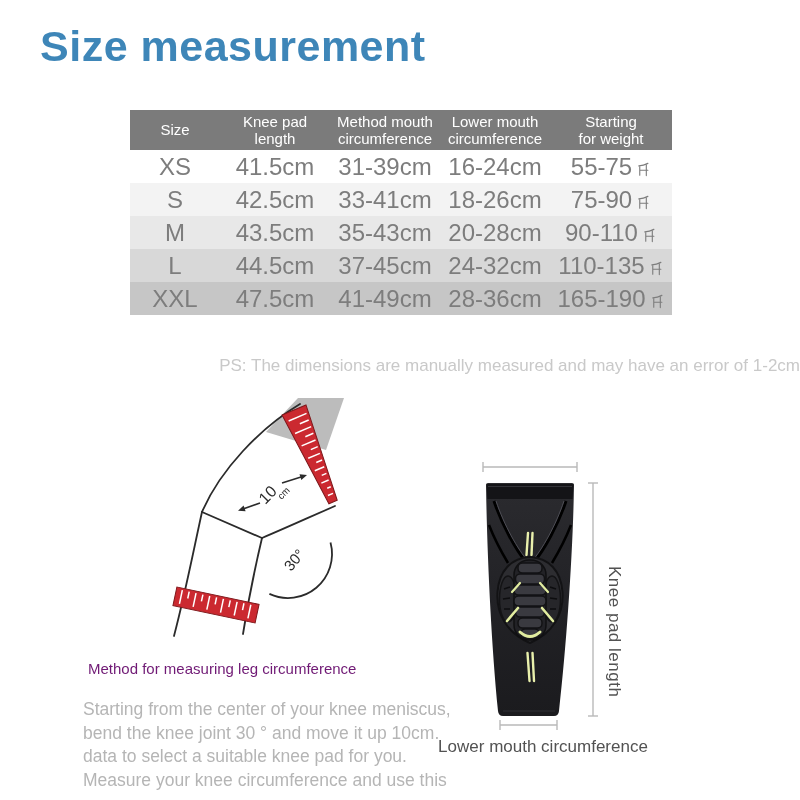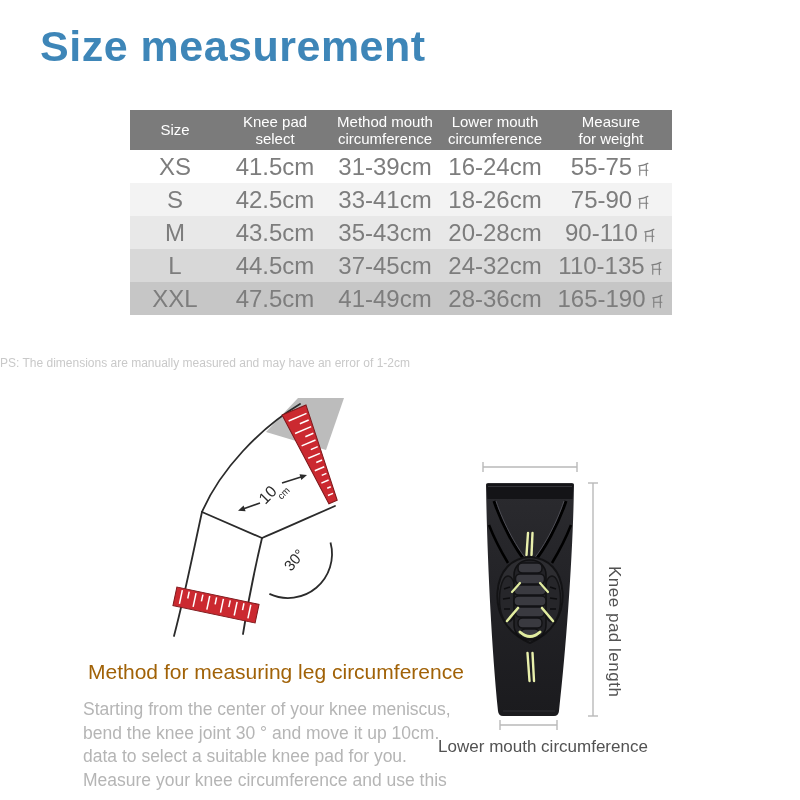--- a/index.html
+++ b/index.html
@@ -19,34 +19,34 @@
                  vertical-align:middle;}
   table.sizes tbody tr:nth-child(1){background:#ffffff;}
   table.sizes tbody tr:nth-child(2){background:#f3f3f3;}
   table.sizes tbody tr:nth-child(3){background:#e8e8e8;}
   table.sizes tbody tr:nth-child(4){background:#d8d8d8;}
   table.sizes tbody tr:nth-child(5){background:#c6c6c6;}
   table.sizes tbody tr:nth-child(6){background:#b4b4b4;}
   .jin{display:inline-block;width:15px;height:16px;vertical-align:-2px;margin-left:4px;}
 
   
-  .ps-note{position:absolute;left:0;top:356px;width:100%;text-align:left;
-           font-size:12px;color:#c9c9c9;}
+  .ps-note{position:absolute;left:0;top:356px;width:100%;text-align:right;
+           font-size:17px;color:#c9c9c9;}
 
   
   .leg-svg{position:absolute;left:148px;top:396px;}
   .product-svg{position:absolute;left:440px;top:455px;}
 
   .lbl{position:absolute;color:#525252;font-size:17px;}
   .lbl-upper{left:430px;top:432px;width:212px;text-align:center;}
   .lbl-lower{left:436px;top:737px;width:214px;text-align:center;}
   .lbl-length{left:604px;top:566px;height:145px;writing-mode:vertical-rl;letter-spacing:.5px;}
 
   
-  .method-h{position:absolute;left:88px;top:660px;font-size:21px;color:#a16207;}
+  .method-h{position:absolute;left:88px;top:660px;font-size:15px;color:#701a75;}
   .method-p{position:absolute;left:83px;top:698px;font-size:17.5px;color:#b5b5b5;
             line-height:23.5px;}
 </style>
 </head>
 <body>
 
 <div class="canvas">
 
   <div class="page-title">Size measurement</div>
 
@@ -59,32 +59,32 @@
         <col style="width:122px">
     </colgroup>
     <thead>
       <tr>
         <th>
           <div>Size</div>
           <div></div>
           </th>
         <th>
           <div>Knee pad</div>
-          <div>select</div>
+          <div>length</div>
           </th>
         <th>
           <div>Method mouth</div>
           <div>circumference</div>
           </th>
         <th>
           <div>Lower mouth</div>
           <div>circumference</div>
           </th>
         <th>
-          <div>Measure</div>
+          <div>Starting</div>
           <div>for weight</div>
           </th>
       </tr>
     </thead>
     <tbody>
       <tr>
         <td>XS</td>
         <td>41.5cm</td>
         <td>31-39cm</td>
         <td>16-24cm</td>

